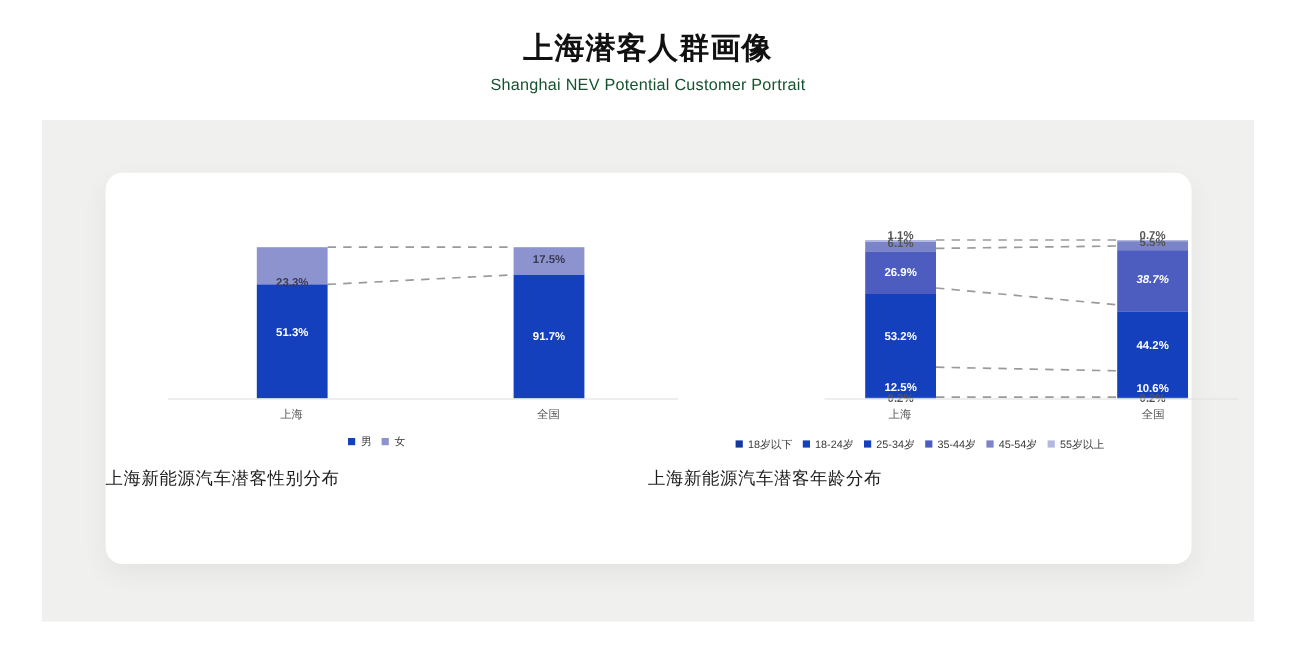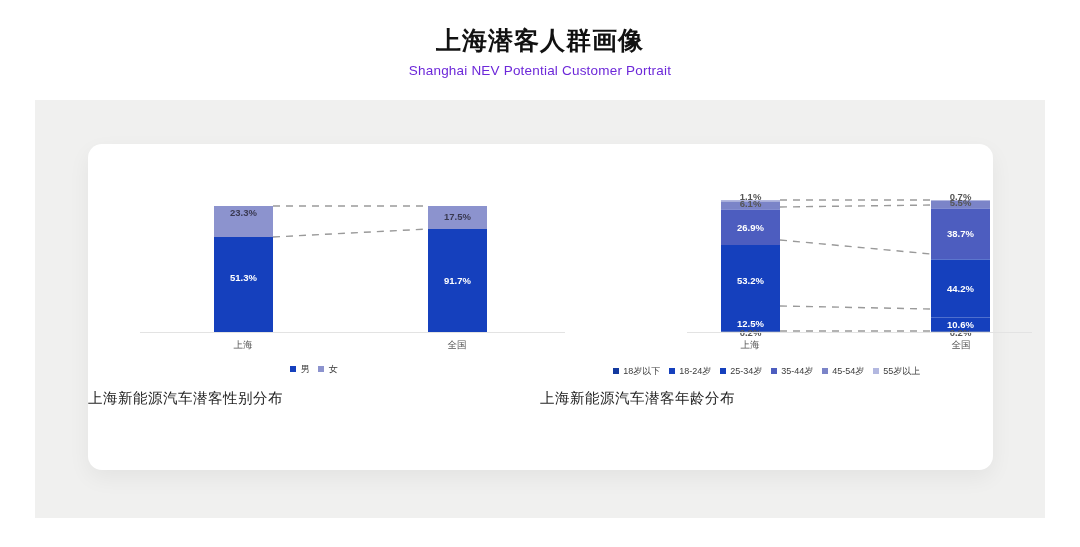--- a/index.html
+++ b/index.html
@@ -29,21 +29,21 @@
   }
   .title-cn {
     font-size: 25px;
     font-weight: bold;
     color: #111111;
     letter-spacing: 1px;
     line-height: 32px;
   }
   .title-en {
     font-size: 13.5px;
-    color: #6d28d9;
+    color: #14532d;
     letter-spacing: 0.2px;
     margin-top: 6px;
     line-height: 18px;
   }
 
   
   .gray-panel {
     position: absolute;
     left: 35px;
     top: 100px;
@@ -172,21 +172,21 @@
             <line x1="185" y1="62" x2="340" y2="62" stroke="#9a9a9a" stroke-width="1.4" stroke-dasharray="7 6"></line>
             <line x1="185" y1="93" x2="340" y2="85" stroke="#9a9a9a" stroke-width="1.4" stroke-dasharray="7 6"></line>
 
             <rect x="126" y="62" width="59" height="31" fill="#8c93ce"></rect>
             <rect x="126" y="93" width="59" height="95" fill="#1540bd"></rect>
 
             <rect x="340" y="62" width="59" height="23" fill="#8c93ce"></rect>
             <rect x="340" y="85" width="59" height="103" fill="#1540bd"></rect>
           </svg>
 
-          <div class="seg-label on-light" style="left:126px; top:63px; width:59px;">23.3%</div>
+          <div class="seg-label on-light" style="left:126px; top:86px; width:59px;">23.3%</div>
           <div class="seg-label on-dark" style="left:126px; top:128px; width:59px;">51.3%</div>
           <div class="seg-label on-light" style="left:340px; top:67px; width:59px;">17.5%</div>
           <div class="seg-label on-dark" style="left:340px; top:131px; width:59px;">91.7%</div>
         </div>
 
         <div class="axis-line"></div>
 
         <div class="cat-label" style="left:120px;">上海</div>
         <div class="cat-label" style="left:334px;">全国</div>
 
@@ -232,21 +232,21 @@
 
           <div class="seg-label outside" style="left:181px; top:47px; width:59px;">1.1%</div>
           <div class="seg-label outside" style="left:181px; top:54px; width:59px;">6.1%</div>
           <div class="seg-label on-dark" style="left:181px; top:78px; width:59px;">26.9%</div>
           <div class="seg-label on-dark" style="left:181px; top:131px; width:59px;">53.2%</div>
           <div class="seg-label on-dark" style="left:181px; top:174px; width:59px;">12.5%</div>
           <div class="seg-label outside" style="left:181px; top:183px; width:59px;">0.2%</div>
 
           <div class="seg-label outside" style="left:391px; top:47px; width:59px;">0.7%</div>
           <div class="seg-label outside" style="left:391px; top:53px; width:59px;">5.5%</div>
-          <div class="seg-label on-dark" style="left:391px; top:84px; width:59px;">38.7%</div>
+          <div class="seg-label on-dark" style="left:391px; top:84px; width:59px;font-style:italic;">38.7%</div>
           <div class="seg-label on-dark" style="left:391px; top:139px; width:59px;">44.2%</div>
           <div class="seg-label on-dark" style="left:391px; top:175px; width:59px;">10.6%</div>
           <div class="seg-label outside" style="left:391px; top:183px; width:59px;">0.2%</div>
         </div>
 
         <div class="axis-line"></div>
 
         <div class="cat-label" style="left:175px;">上海</div>
         <div class="cat-label" style="left:386px;">全国</div>
 

